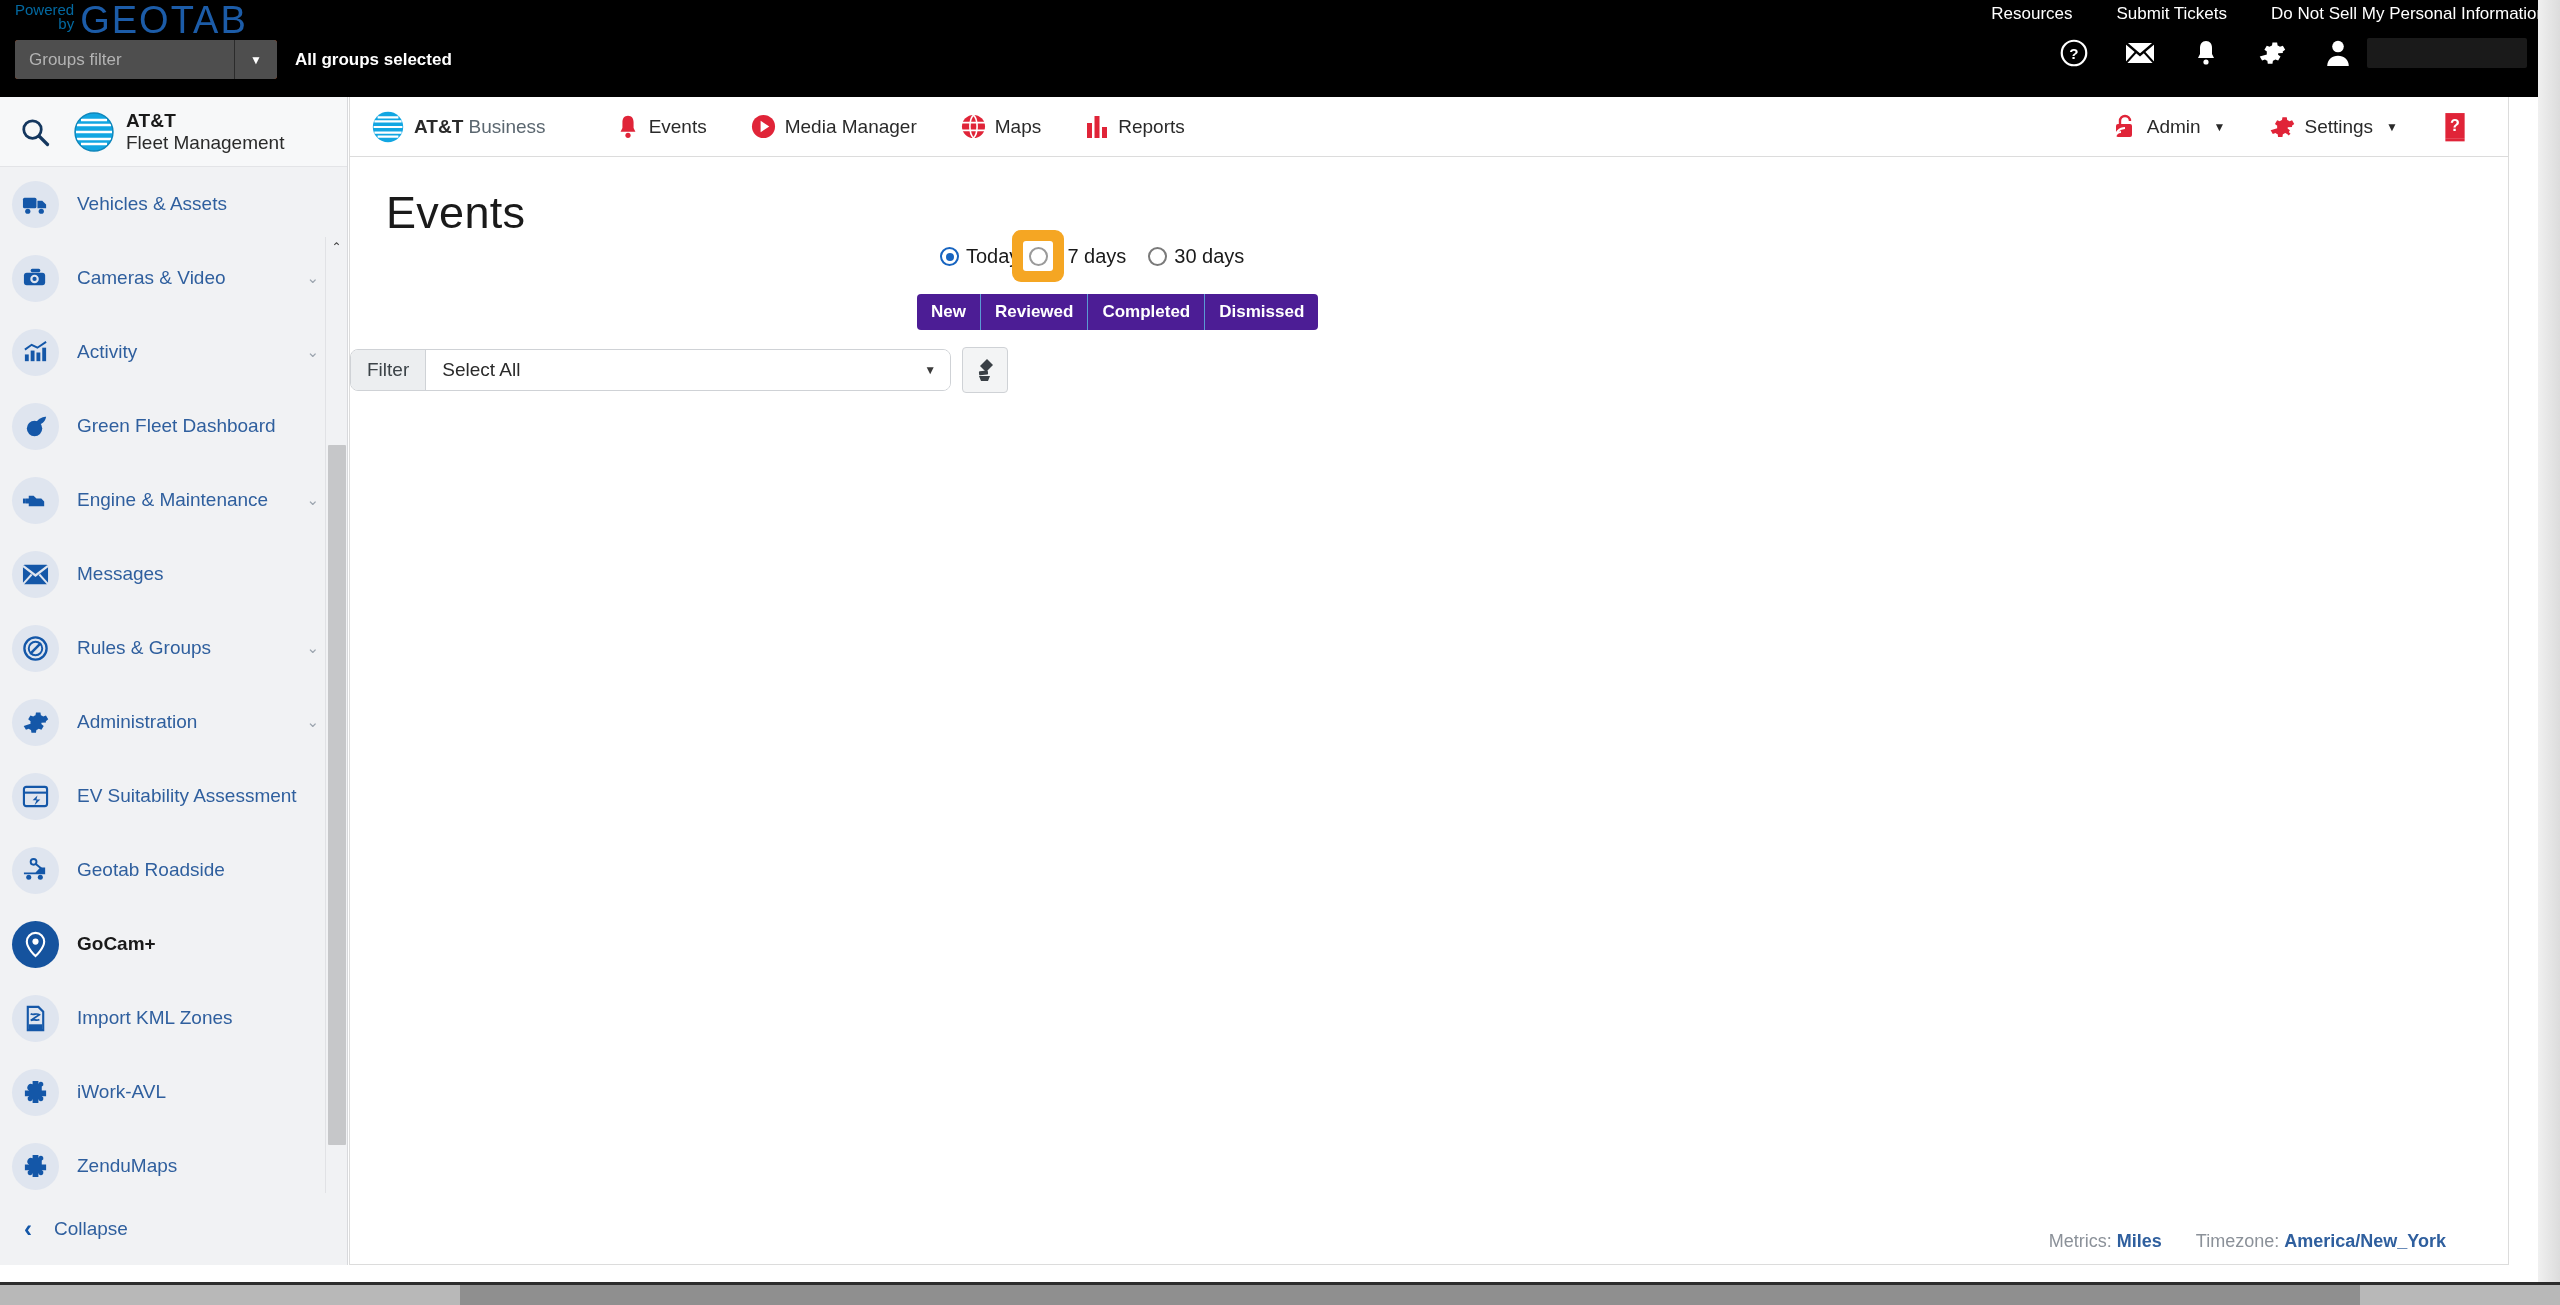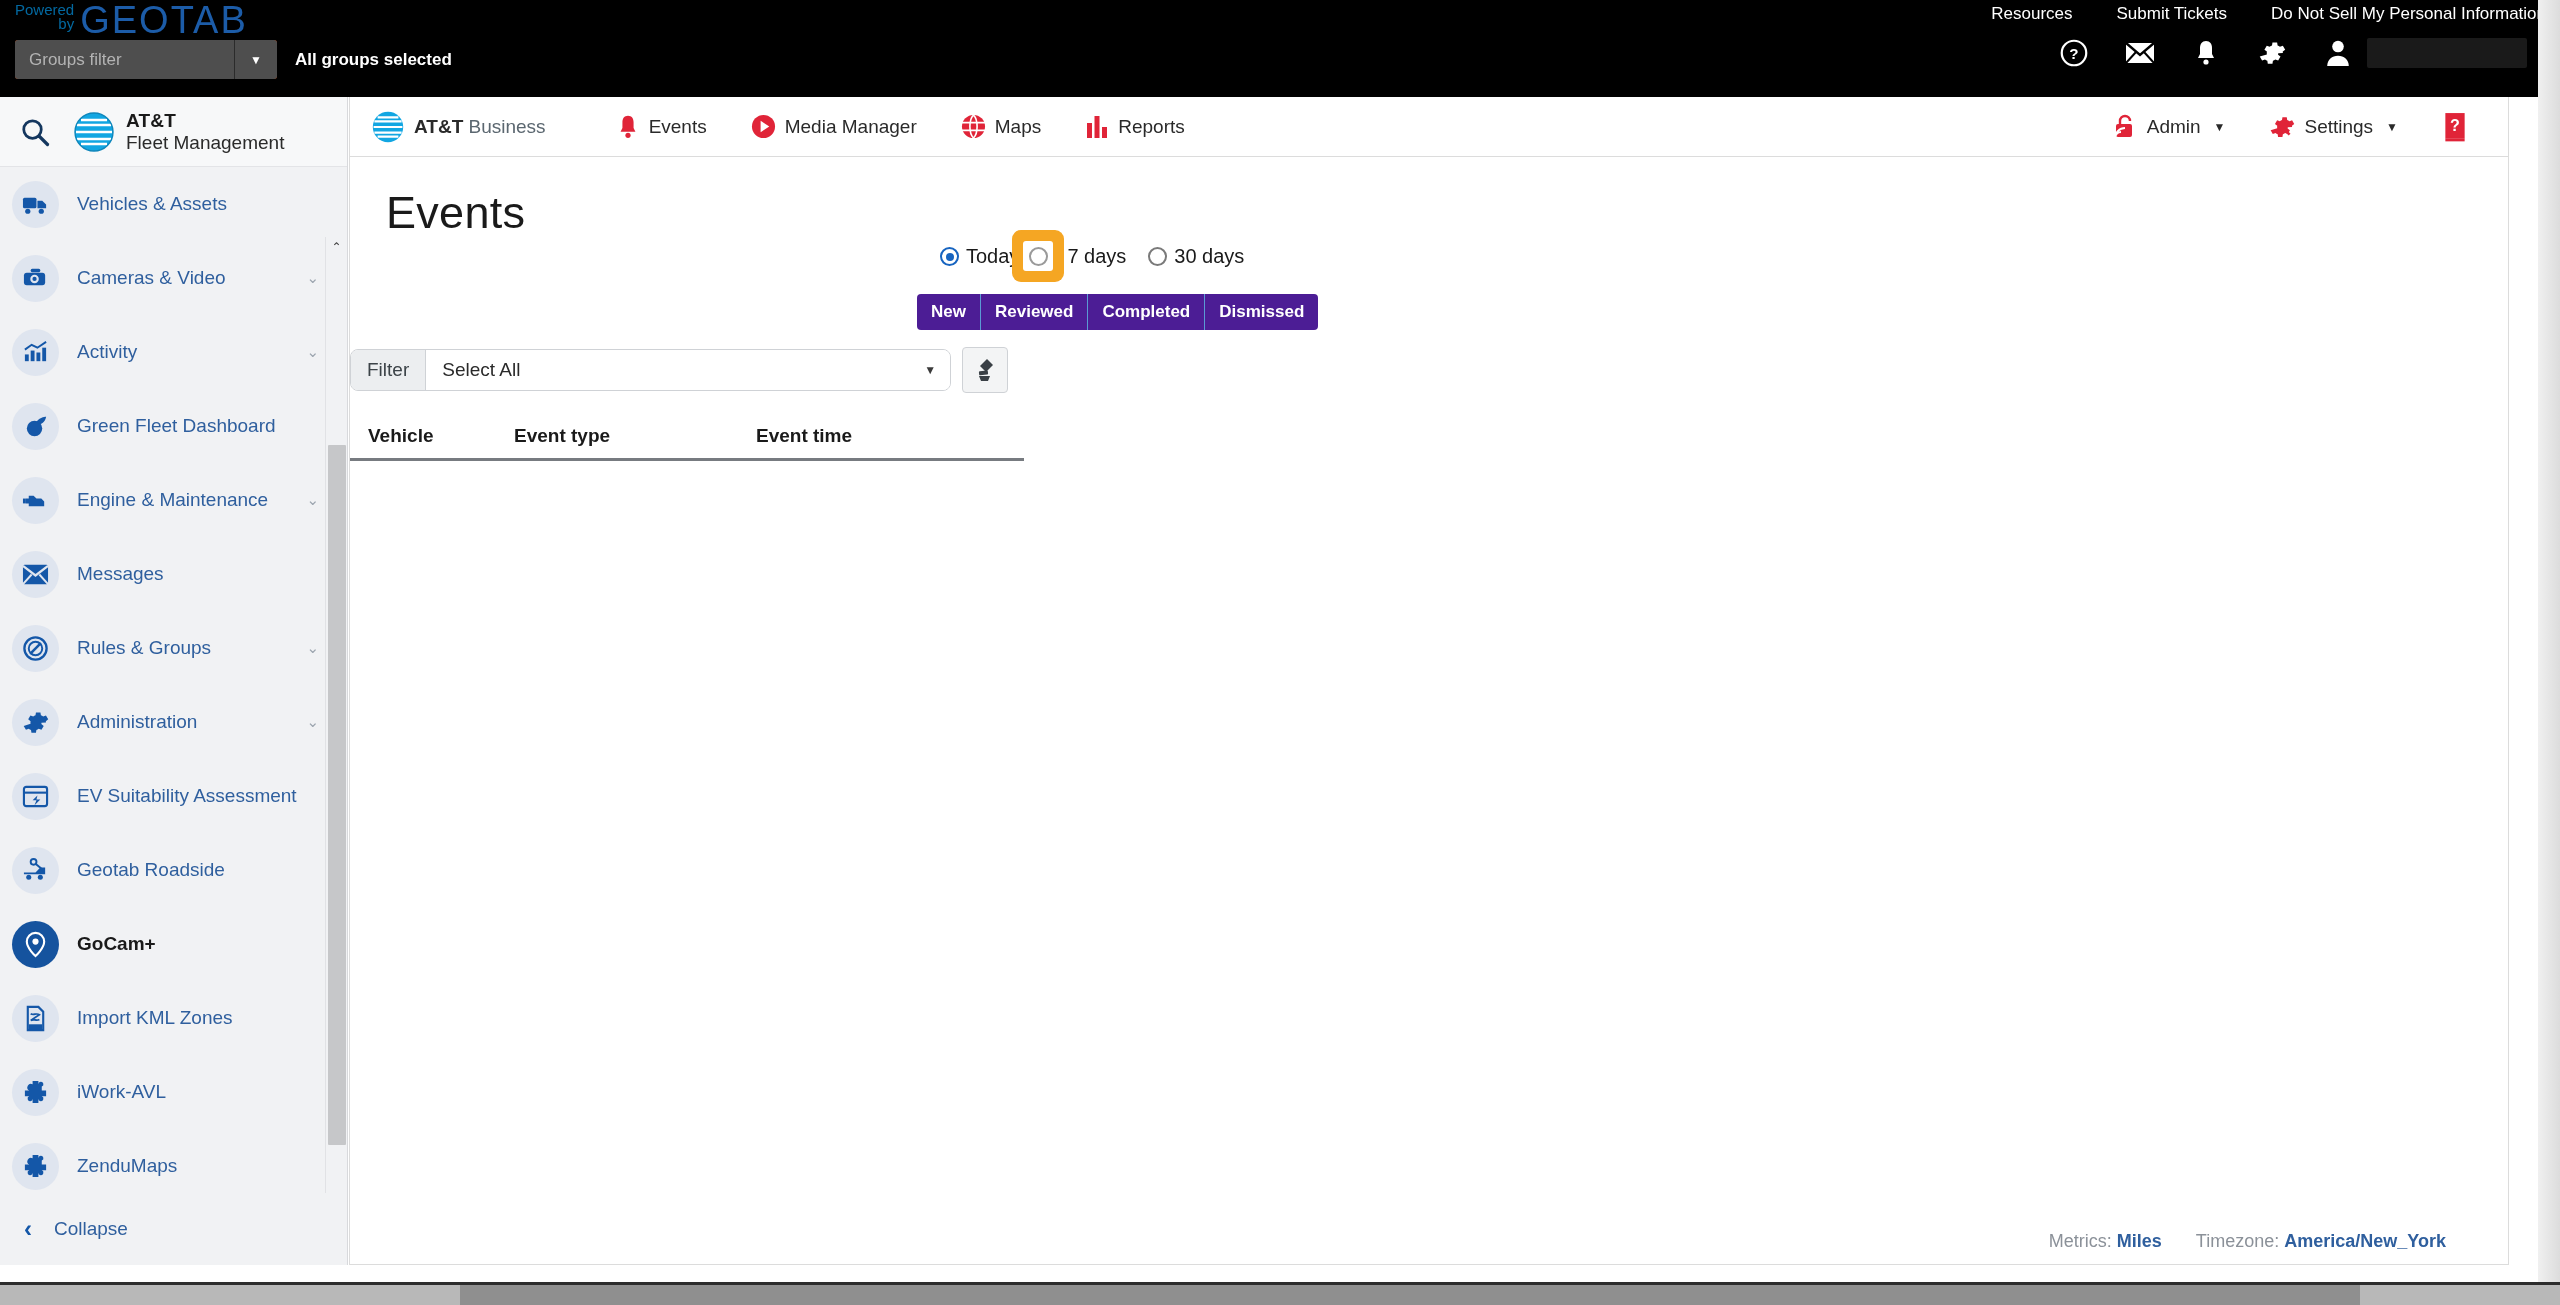--- a/index.html
+++ b/index.html
@@ -588,25 +588,20 @@
         <div class="filter-clear">
           <svg width="22" height="24" viewBox="0 0 22 24">
             <path d="M13 1 l6 6 -7 7 -6-6z" fill="#3a4046"></path>
             <rect x="5" y="13" width="9" height="4" rx="1" fill="#3a4046" transform="rotate(-6 9 15)"></rect>
             <path d="M5 18 l2 5 h7 l2-5z" fill="#3a4046"></path>
           </svg>
         </div>
       </div>
 
       <div class="evt-table">
-        <div class="evt-head">
-          <div class="evt-th c1">Vehicle</div>
-          <div class="evt-th c2">Event type</div>
-          <div class="evt-th c3">Event time</div>
-        </div>
         <div class="evt-body"></div>
       </div>
 
     </div>
 
     <div class="footer">
       <div>
         <span>Metrics:</span>
         <b>Miles</b>
       </div>

